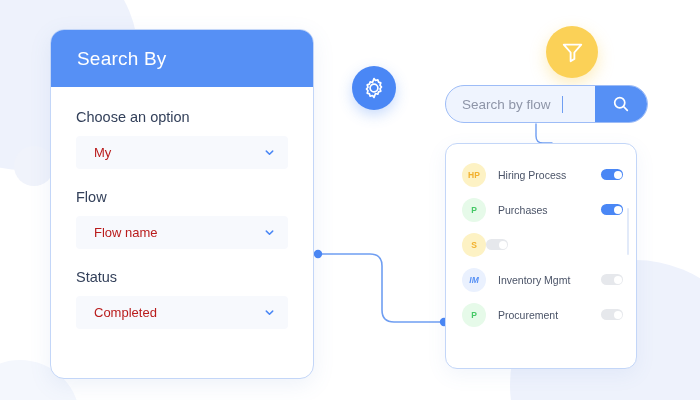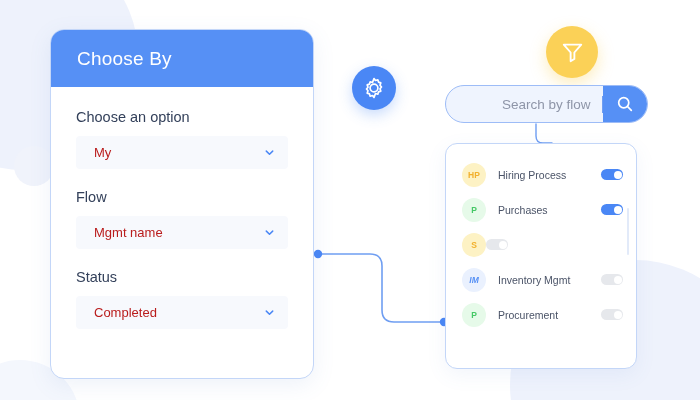--- a/index.html
+++ b/index.html
@@ -179,21 +179,20 @@
     flex: 1;
     display: flex;
     align-items: center;
     padding-left: 16px;
     gap: 2px;
   }
   .search-placeholder {
     font-size: 13.5px;
     color: #8e95a8;
     white-space: nowrap;
-    margin-left: 40px;
   }
   .text-caret {
     display: inline-block;
     width: 1.5px;
     height: 17px;
     background: #6f9ef2;
     margin-left: 9px;
   }
   .search-button {
     width: 52px;
@@ -286,38 +285,38 @@
 
   <svg class="connector-svg" viewBox="0 0 700 400">
     <path d="M 318 254 L 370 254 Q 382 254 382 266 L 382 310 Q 382 322 394 322 L 444 322" fill="none" stroke="#6f9ef2" stroke-width="1.6" stroke-linecap="round"></path>
     <circle cx="318" cy="254" r="4.2" fill="#4a87f5"></circle>
     <circle cx="444" cy="322" r="4.2" fill="#4a87f5"></circle>
     <path d="M 536 124 L 536 136 Q 536 143 543 143 L 552 143" fill="none" stroke="#6f9ef2" stroke-width="1.4" stroke-linecap="round"></path>
   </svg>
 
   <div class="filter-card">
     <div class="filter-header">
-      <span class="filter-header-title">Choose By</span>
+      <span class="filter-header-title">Search By</span>
     </div>
     <div class="filter-body">
 
       <div class="field-group">
         <div class="field-label">Choose an option</div>
         <div class="select-box">
           <span class="select-value">My</span>
           <svg class="chevron" viewBox="0 0 12 12">
             <path d="M2.5 4.5 L6 8 L9.5 4.5" fill="none" stroke="#4a87f5" stroke-width="1.6" stroke-linecap="round" stroke-linejoin="round"></path>
           </svg>
         </div>
       </div>
 
       <div class="field-group">
         <div class="field-label">Flow</div>
         <div class="select-box">
-          <span class="select-value">Mgmt name</span>
+          <span class="select-value">Flow name</span>
           <svg class="chevron" viewBox="0 0 12 12">
             <path d="M2.5 4.5 L6 8 L9.5 4.5" fill="none" stroke="#4a87f5" stroke-width="1.6" stroke-linecap="round" stroke-linejoin="round"></path>
           </svg>
         </div>
       </div>
 
       <div class="field-group">
         <div class="field-label">Status</div>
         <div class="select-box">
           <span class="select-value">Completed</span>

